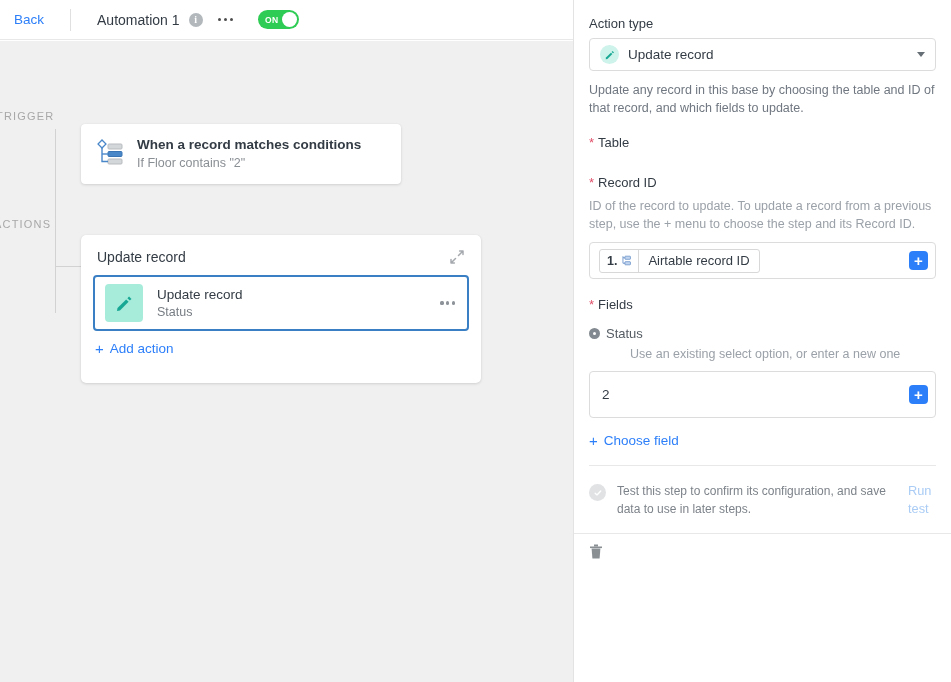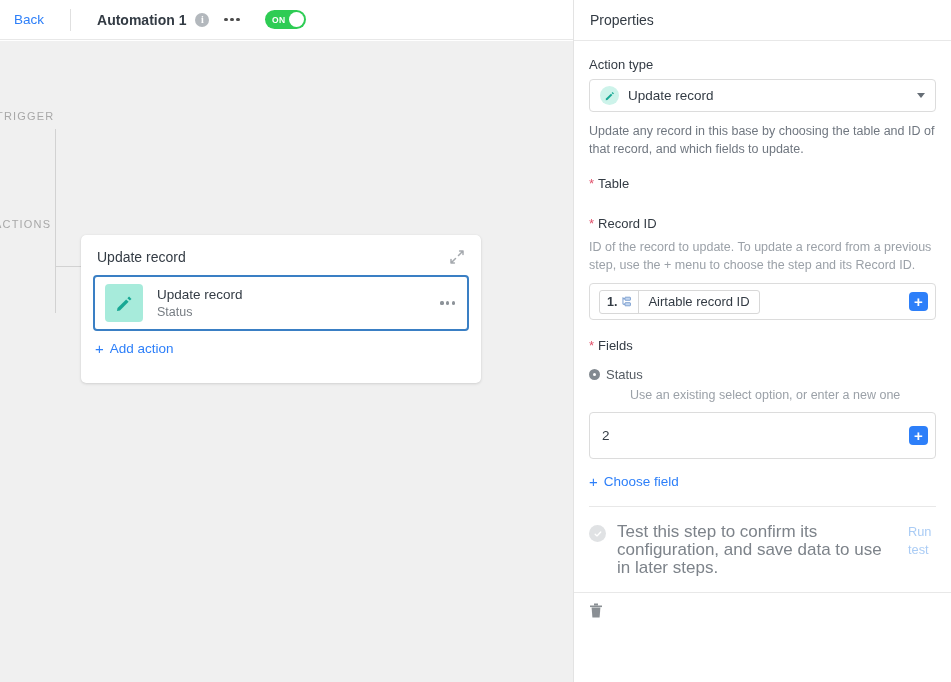--- a/index.html
+++ b/index.html
@@ -22,21 +22,21 @@
     border-bottom: 1px solid #e8e8e8;
   }
   .back-link {
     margin-left: 10px; font-size: 13.5px; color: #2d7ff9; cursor: pointer;
     padding: 3px 4px;
   }
   .topbar-sep {
     width: 1px; height: 22px; background: #e0e0e0; margin-left: 22px;
   }
   .auto-title {
-    margin-left: 26px; font-size: 14px; color: #333b44; font-weight: 700;
+    margin-left: 26px; font-size: 14px; color: #333b44; font-weight: 400;
   }
   .info-icon {
     margin-left: 9px; width: 14px; height: 14px; border-radius: 50%;
     background: #b3b8bd; color: #ffffff; font-size: 10px; font-weight: bold;
     display: flex; align-items: center; justify-content: center;
     font-family: "Liberation Serif", serif; cursor: pointer;
   }
   .dots-menu {
     margin-left: 12px; display: flex; gap: 2.5px; align-items: center;
     padding: 6px 3px; cursor: pointer;
@@ -217,21 +217,21 @@
   }
 
   .divider { height: 1px; background: #e8e8e8; margin-top: 17px; }
 
   .test-row { display: flex; align-items: flex-start; padding: 16px 15px 15px 15px; gap: 11px; }
   .check-circle {
     width: 17px; height: 17px; border-radius: 50%; background: #e0e2e4;
     display: flex; align-items: center; justify-content: center; flex: 0 0 17px;
     margin-top: 2px;
   }
-  .test-text { font-size: 17px; color: #7d838a; line-height: 18px; flex: 1; }
+  .test-text { font-size: 12px; color: #7d838a; line-height: 18px; flex: 1; }
   .run-test {
     font-size: 12.8px; color: #aaccf5; line-height: 18px; width: 28px;
     cursor: pointer; text-align: left;
   }
 
   .footer-row { padding: 10px 15px; }
   .trash { width: 14px; height: 16px; cursor: pointer; }
 </style>
 </head>
 <body>
@@ -257,20 +257,36 @@
     </div>
 
     <div class="canvas">
       <div class="rail-label lbl-trigger">TRIGGER</div>
       <div class="rail-label lbl-actions">ACTIONS</div>
 
       <div class="rail-line"></div>
       <div class="rail-elbow2"></div>
       <div class="rail-elbow"></div>
 
+      <div class="trigger-card">
+        <div class="trigger-icon">
+          <svg viewBox="0 0 30 30" width="30" height="30">
+            <rect x="13" y="5" width="14" height="5" rx="1" fill="#d4d7da" stroke="#b7bbbf" stroke-width="1"></rect>
+            <rect x="13" y="12.5" width="14" height="5" rx="1" fill="#4a87c9" stroke="#3a74b4" stroke-width="1"></rect>
+            <rect x="13" y="20" width="14" height="5" rx="1" fill="#d4d7da" stroke="#b7bbbf" stroke-width="1"></rect>
+            <path d="M7 5 L7 22.5 L13 22.5" stroke="#4a87c9" fill="none" stroke-width="1.4"></path>
+            <path d="M7 15 L13 15" stroke="#4a87c9" fill="none" stroke-width="1.4"></path>
+            <rect x="4.2" y="2.2" width="5.6" height="5.6" transform="rotate(45 7 5)" fill="#ffffff" stroke="#4a87c9" stroke-width="1.3"></rect>
+          </svg>
+        </div>
+        <div class="trigger-texts">
+          <div class="trigger-title">When a record matches conditions</div>
+          <div class="trigger-sub">If Floor contains "2"</div>
+        </div>
+      </div>
 
       <div class="actions-card">
         <div class="actions-head">
           <div class="actions-head-title">Update record</div>
           <div class="expand-btn">
             <svg viewBox="0 0 16 16" width="16" height="16">
               <path d="M9.5 6.5 L14 2 M14 2 L10.6 2 M14 2 L14 5.4" stroke="#5c646c" stroke-width="1.5" fill="none" stroke-linecap="round"></path>
               <path d="M6.5 9.5 L2 14 M2 14 L5.4 14 M2 14 L2 10.6" stroke="#5c646c" stroke-width="1.5" fill="none" stroke-linecap="round"></path>
             </svg>
           </div>
@@ -297,23 +313,20 @@
         <div class="add-action">
           <span class="add-plus">+</span>
           <span>Add action</span>
         </div>
       </div>
     </div>
   </div>
 
   <div class="right">
 
-    <div class="props-head">
-      <div class="props-title">Properties</div>
-    </div>
 
     <div class="props-body">
 
       <div class="field-label">
         <span>Action type</span>
       </div>
       <div class="select-box">
         <span class="round-icon">
           <svg viewBox="0 0 24 24" width="12" height="12">
             <path d="M4 17.2 L13.9 7.3 L16.7 10.1 L6.8 20 L3.4 20.6 Z" fill="#17a894"></path>

